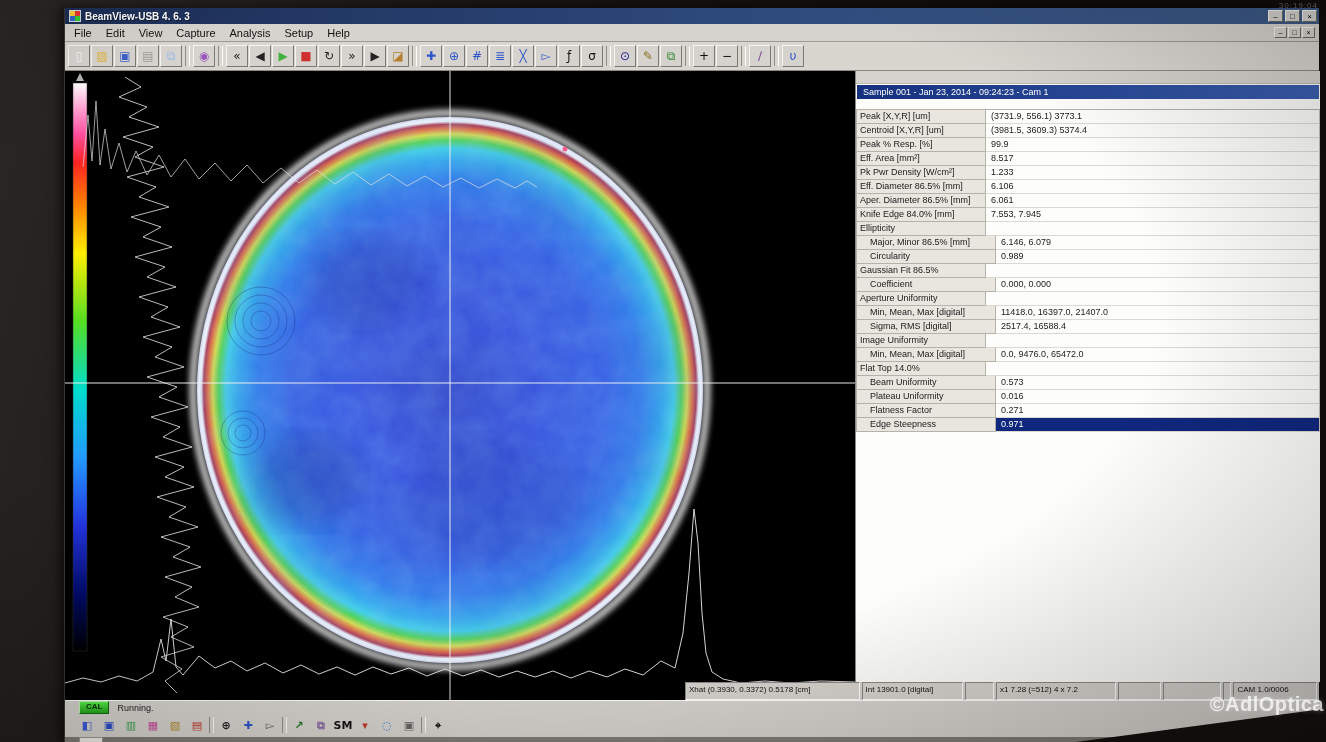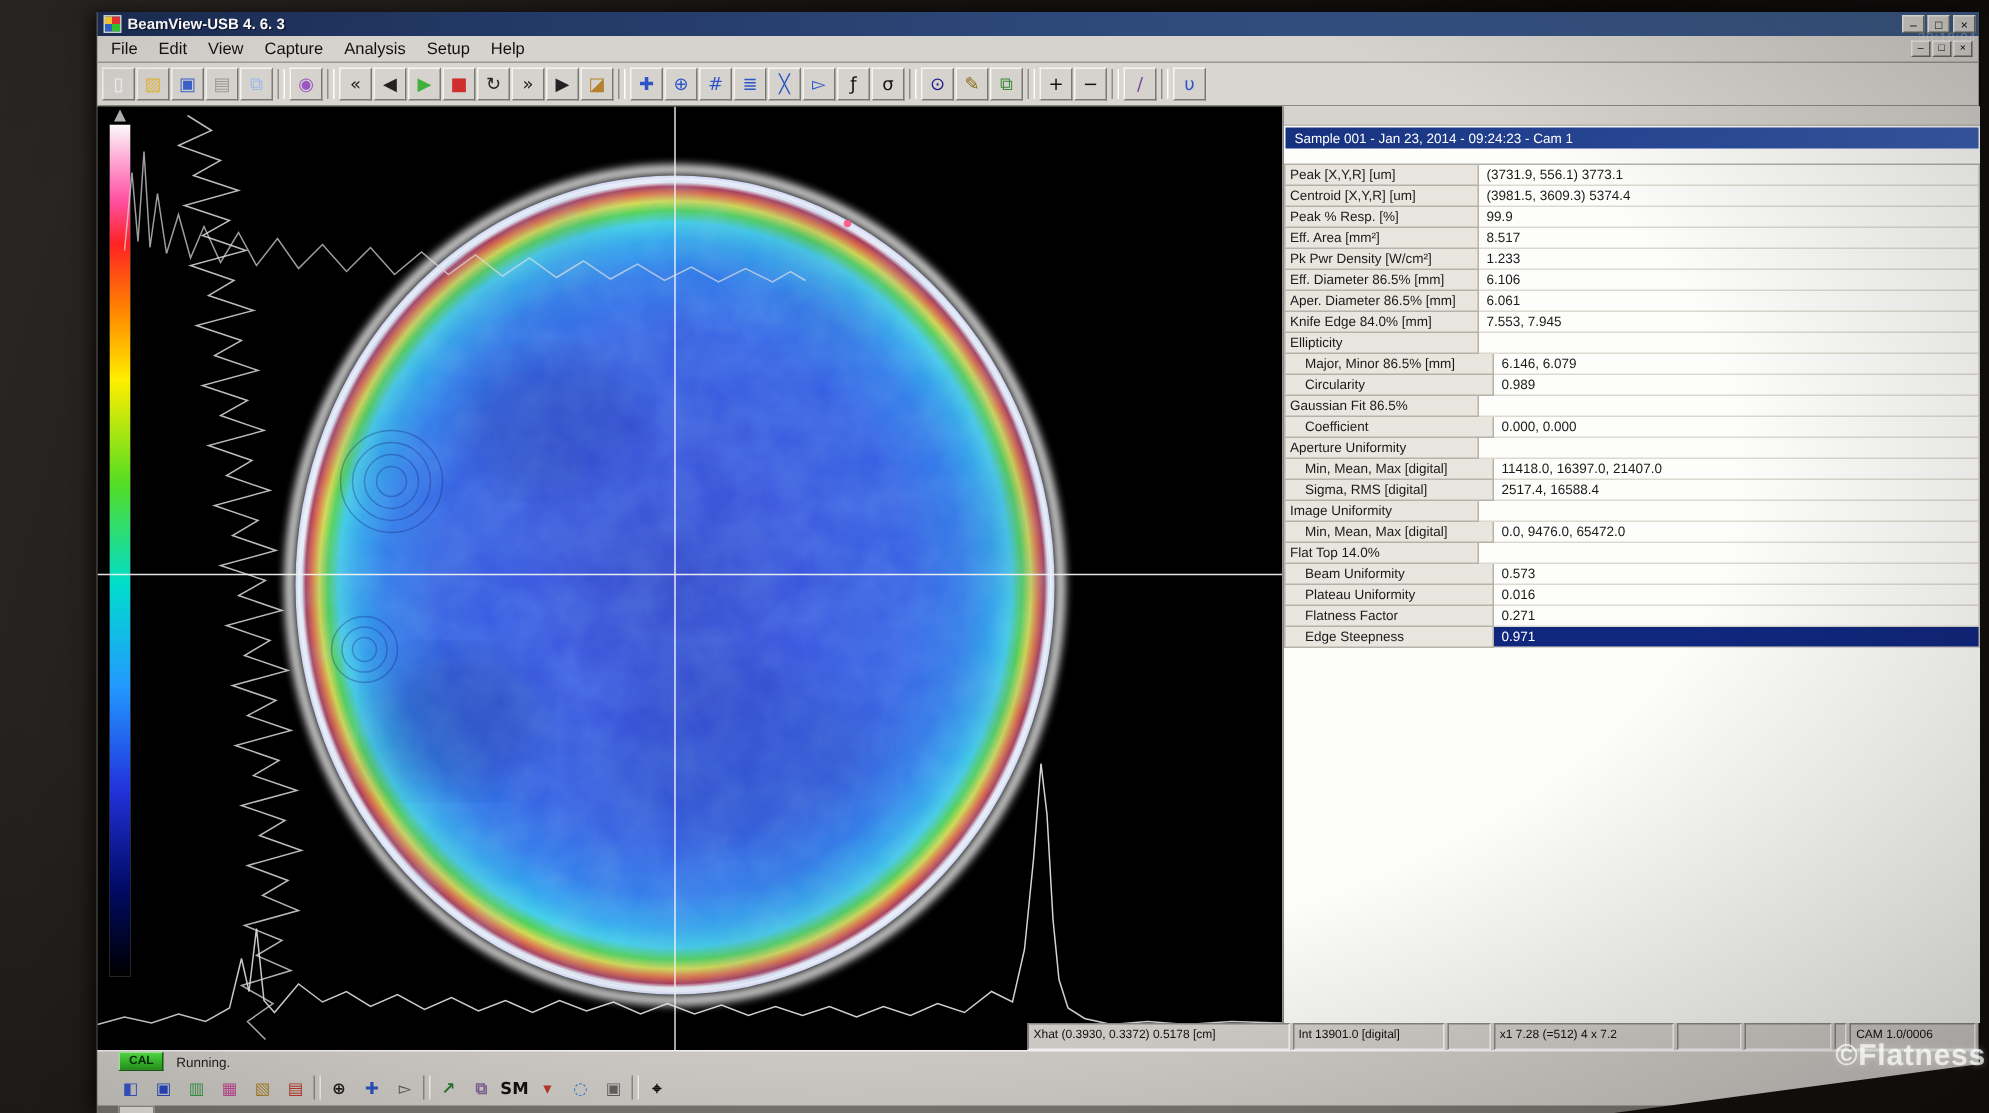--- a/index.html
+++ b/index.html
@@ -12,21 +12,21 @@
   
   .screen{
     position:absolute;left:64px;top:8px;width:1254px;height:734px;
     background:#d6d3ce;border-left:1px solid #3a3632;
     box-shadow:-4px 0 10px rgba(0,0,0,.6), inset 0 0 60px rgba(0,0,0,.12);
   }
   .vignette{position:absolute;inset:0;pointer-events:none;z-index:40;
     background:radial-gradient(ellipse at 42% 42%, rgba(0,0,0,0) 55%, rgba(0,0,0,.26) 100%);}
   .bezel-corner{position:absolute;right:0;bottom:0;width:250px;height:38px;z-index:35;
     background:#14100d;clip-path:polygon(0 100%,100% 12%,100% 100%);}
-  .timecode{position:absolute;right:8px;top:20px;z-index:50;font-size:8px;color:rgba(215,215,215,.35);letter-spacing:1px;}
+  .timecode{position:absolute;right:8px;top:1px;z-index:50;font-size:8px;color:rgba(215,215,215,.35);letter-spacing:1px;}
   .watermark{position:absolute;right:2px;bottom:26px;z-index:50;font-size:20px;font-weight:bold;
     color:rgba(255,255,255,.72);text-shadow:0 0 5px rgba(255,255,255,.35);letter-spacing:.5px;pointer-events:none;}
   
   .titlebar{height:16px;background:linear-gradient(90deg,#1c2d55 0%,#2e4a7d 55%,#3d5a86 100%);
     display:flex;align-items:center;color:#fff;font-size:10px;padding:0 2px;}
   .appicon{width:10px;height:10px;margin:0 4px 0 2px;
     background:conic-gradient(#e33 0 25%,#3c3 0 50%,#36c 0 75%,#fc3 0);border:1px solid #cdd;}
   .title-text{flex:1;white-space:nowrap;font-weight:bold;text-shadow:1px 1px 0 rgba(0,0,0,.5);}
   .winctrls{display:flex;gap:2px;}
   .wbtn{width:15px;height:12px;font-size:8px;line-height:9px;text-align:center;color:#000;
@@ -464,14 +464,14 @@
         </button>
       </div>
   </div>
   <div class="strip"></div>
   <div class="minibox"></div>
 
 </div>
 
 <div class="bezel-corner"></div>
 <div class="timecode">30:19:04</div>
-<div class="watermark">©Flatness</div>
+<div class="watermark">©AdlOptica</div>
 <div class="vignette"></div>
 
 </body></html>

